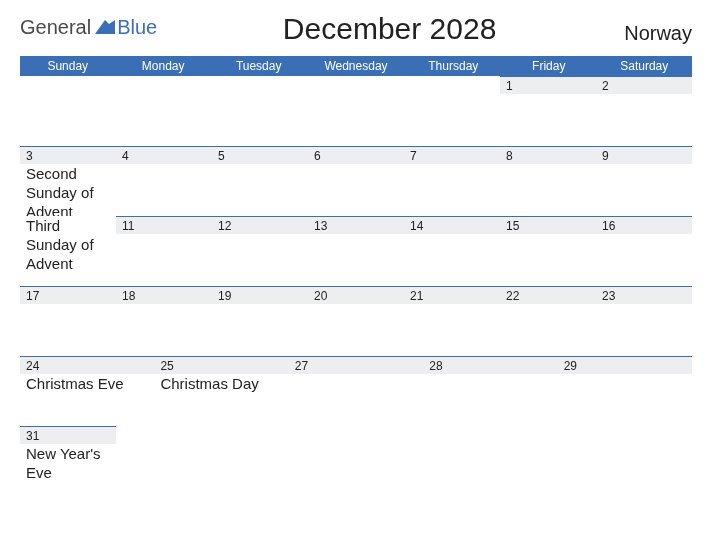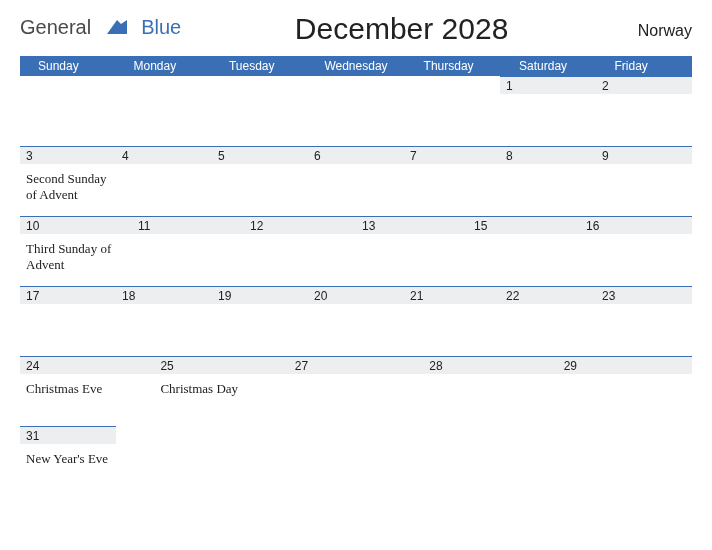--- a/index.html
+++ b/index.html
@@ -13,21 +13,21 @@
   }
   .header {
     display: flex;
     align-items: flex-start;
     justify-content: space-between;
     margin-bottom: 10px;
   }
   .logo {
     display: flex;
     align-items: center;
-    gap: 14px;
+    gap: 2px;
     padding-top: 4px;
   }
   .logo-general {
     font-size: 20px;
     color: #4a4a4a;
     font-weight: 400;
   }
   .logo-blue {
     font-size: 20px;
     color: #3a6fb5;
@@ -39,39 +39,39 @@
   }
   .logo-shape svg { display: block; }
   .title {
     font-size: 30px;
     font-weight: 400;
     color: #222;
     text-align: center;
     flex: 1;
   }
   .country {
-    font-size: 16px;
+    font-size: 20px;
     color: #222;
     padding-top: 10px;
     min-width: 70px;
     text-align: right;
   }
   .calendar {
     width: 100%;
   }
   .dayhead-row {
     display: flex;
     background: #3a6fb5;
     color: #fff;
     font-size: 12px;
   }
   .dayhead {
     flex: 1;
     padding: 3px 18px;
-    text-align: left;
+    text-align: center;
   }
   .week {
     display: flex;
     height: 70px;
   }
   .cell {
     flex: 1;
     padding: 0;
     position: relative;
     overflow: hidden;
@@ -83,25 +83,24 @@
     color: #222;
     padding: 2px 6px;
     height: 18px;
   }
   .datebar.empty {
     border-top: none;
     background: transparent;
     height: 18px;
   }
   .event {
-    font-size: 13px;
-    color: #222;
-    padding: 7px 6px;
+    font-size: 15px;
+    color: #222;
+    padding: 1px 6px;
     line-height: 1.25;
-    font-family: Liberation Serif, serif;
   }
 </style>
 </head>
 <body>
 
 <div class="header">
   <div class="logo">
     <span class="logo-general">General</span>
     <span class="logo-shape">
       <svg width="20" height="16" viewBox="0 0 20 16">
@@ -114,22 +113,22 @@
   <div class="country">Norway</div>
 </div>
 
 <div class="calendar">
   <div class="dayhead-row">
     <div class="dayhead">Sunday</div>
     <div class="dayhead">Monday</div>
     <div class="dayhead">Tuesday</div>
     <div class="dayhead">Wednesday</div>
     <div class="dayhead">Thursday</div>
+    <div class="dayhead">Friday</div>
     <div class="dayhead">Saturday</div>
-    <div class="dayhead">Friday</div>
   </div>
   <div id="weeks-container">
       <div class="week">
         <div class="cell">
           <div class="datebar empty"></div>
         </div>
         <div class="cell">
           <div class="datebar empty"></div>
         </div>
         <div class="cell">
@@ -167,31 +166,33 @@
         </div>
         <div class="cell">
           <div class="datebar">8</div>
         </div>
         <div class="cell">
           <div class="datebar">9</div>
         </div>
       </div>
       <div class="week">
         <div class="cell">
-          <div class="datebar">10</div>
           <div class="event">Third Sunday of Advent</div>
         </div>
         <div class="cell">
           <div class="datebar">11</div>
         </div>
         <div class="cell">
           <div class="datebar">12</div>
         </div>
         <div class="cell">
           <div class="datebar">13</div>
+        </div>
+        <div class="cell">
+          <div class="datebar">14</div>
         </div>
         <div class="cell">
           <div class="datebar">15</div>
         </div>
         <div class="cell">
           <div class="datebar">16</div>
         </div>
       </div>
       <div class="week">
         <div class="cell">

